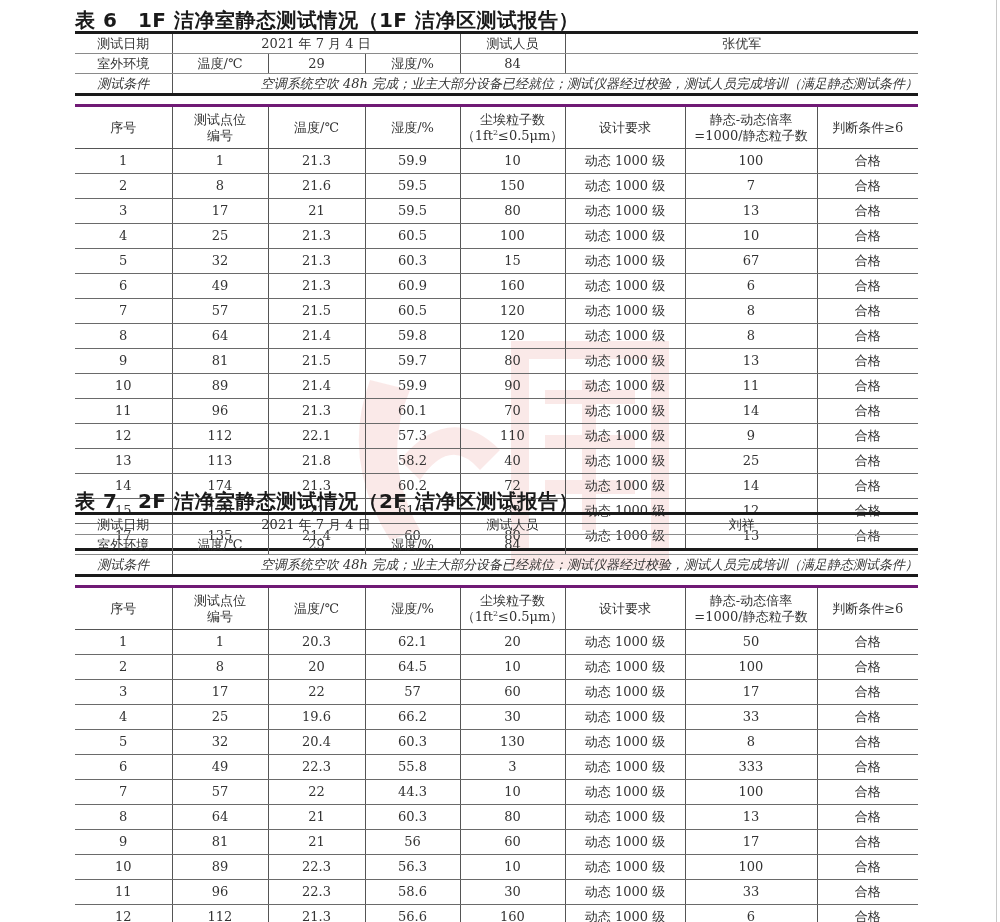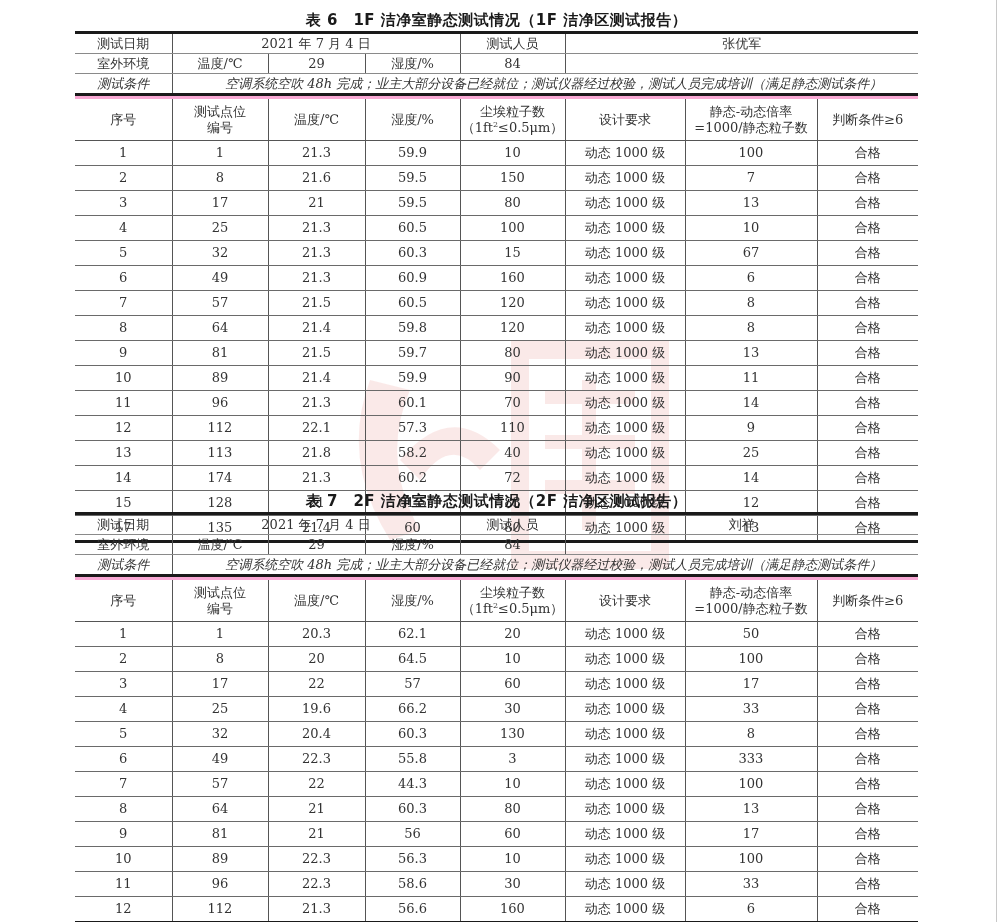--- a/index.html
+++ b/index.html
@@ -7,31 +7,31 @@
     width: 1000px; height: 922px; background: #ffffff; position: relative; overflow: hidden;
     font-family: "DejaVu Serif", "Liberation Serif", serif; color: #2a2a2a;
   }
   .page-edge { position: absolute; left: 996px; top: 0; width: 1px; height: 922px; background: #c8c8c8; }
   .watermark {
     position: absolute; left: 330px; top: 340px; width: 340px; height: 230px; pointer-events: none;
     opacity: 0.10;
   }
   .section { position: absolute; left: 75px; width: 843px; }
   .caption {
-    text-align: center; font-family: "DejaVu Sans", "Liberation Sans", sans-serif; font-weight: bold;
-    font-size: 15px; height: 22px; line-height: 22px; color: #1a1a1a; letter-spacing: 0.5px;
+    text-align: left; font-family: "DejaVu Sans", "Liberation Sans", sans-serif; font-weight: bold;
+    font-size: 20px; height: 22px; line-height: 22px; color: #1a1a1a; letter-spacing: 0.5px;
   }
   table { border-collapse: collapse; width: 843px; table-layout: fixed; }
   td, th { font-weight: normal; text-align: center; padding: 0; font-size: 13px; color: #333; white-space: nowrap; overflow: hidden; }
   .meta { border-top: 3px solid #1a1a1a; border-bottom: 3px solid #1a1a1a; }
   .meta td { height: 19px; line-height: 19px; border-bottom: 1px solid #8a8a8a; border-right: 1px solid #555; }
   .meta tr:last-child td { border-bottom: none; font-style: italic; }
   .meta td:last-child { border-right: none; }
-  .meta td.left { text-align: center; padding-left: 17px; }
-  .main { border-top: 3px solid #f9a8d4; border-bottom: 3px solid #1a1a1a; margin-top: 0; }
+  .meta td.left { text-align: right; padding-left: 17px; }
+  .main { border-top: 3px solid #701a75; border-bottom: 3px solid #1a1a1a; margin-top: 8px; }
   .main th { height: 41px; line-height: 16px; border-bottom: 1px solid #555; border-right: 1px solid #555; vertical-align: middle; }
   .main td { height: 18px; line-height: 18px; border-bottom: 1px solid #6a6a6a; border-right: 1px solid #555; }
   .main tr:last-child td { border-bottom: none; }
   .main th:last-child, .main td:last-child { border-right: none; }
   .main td.verdict { line-height: 24px; vertical-align: top; }
   sup { font-size: 8px; line-height: 0; }
 </style>
 </head>
 <body>
 

